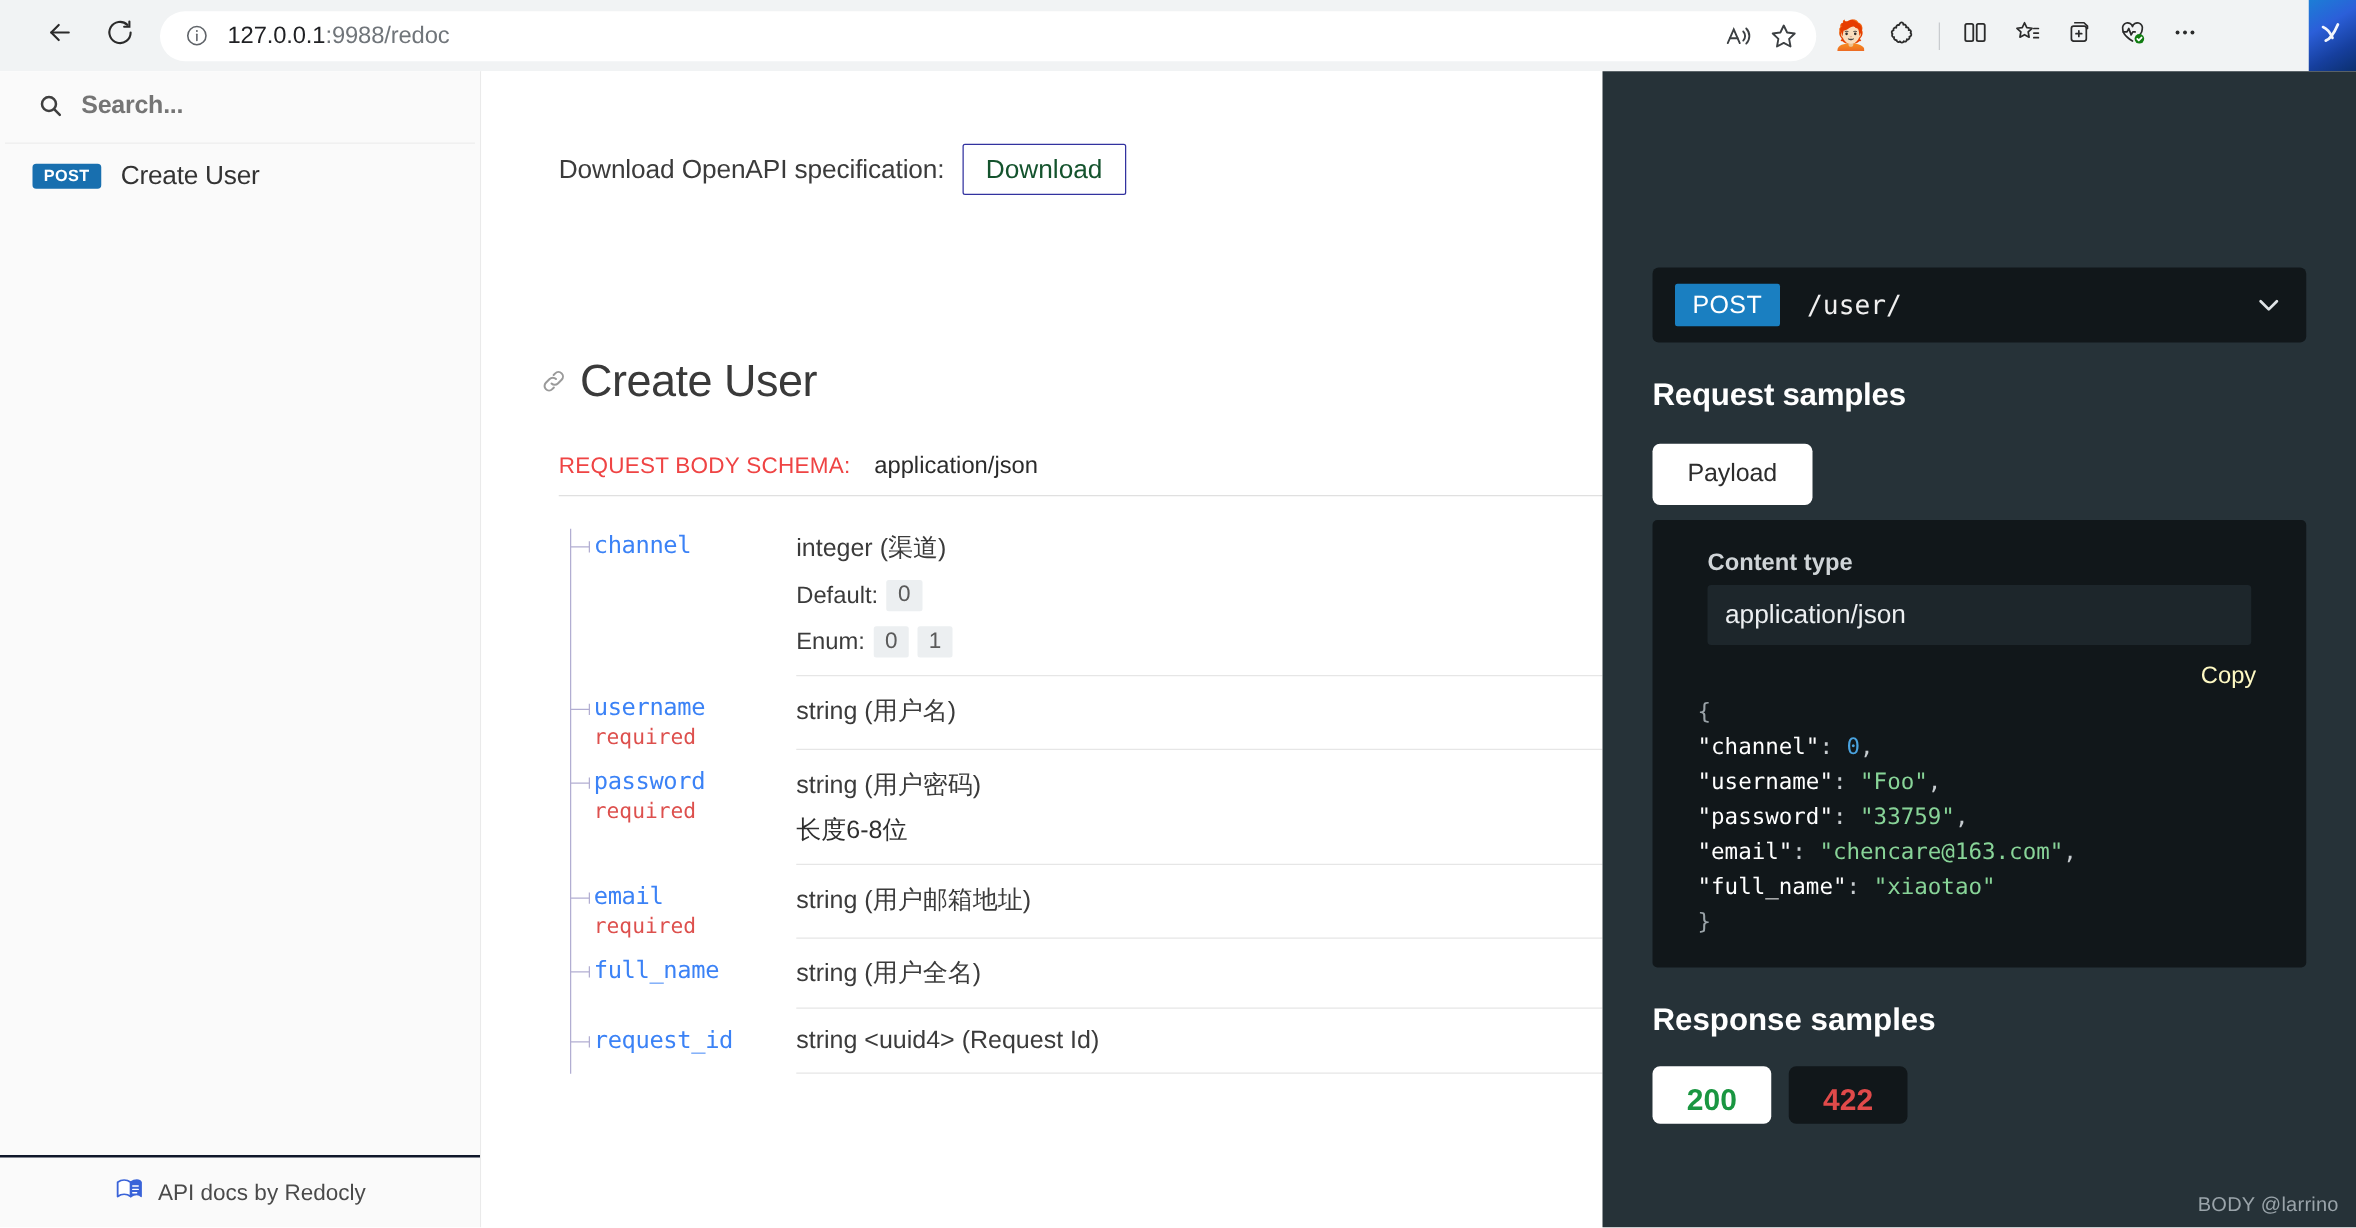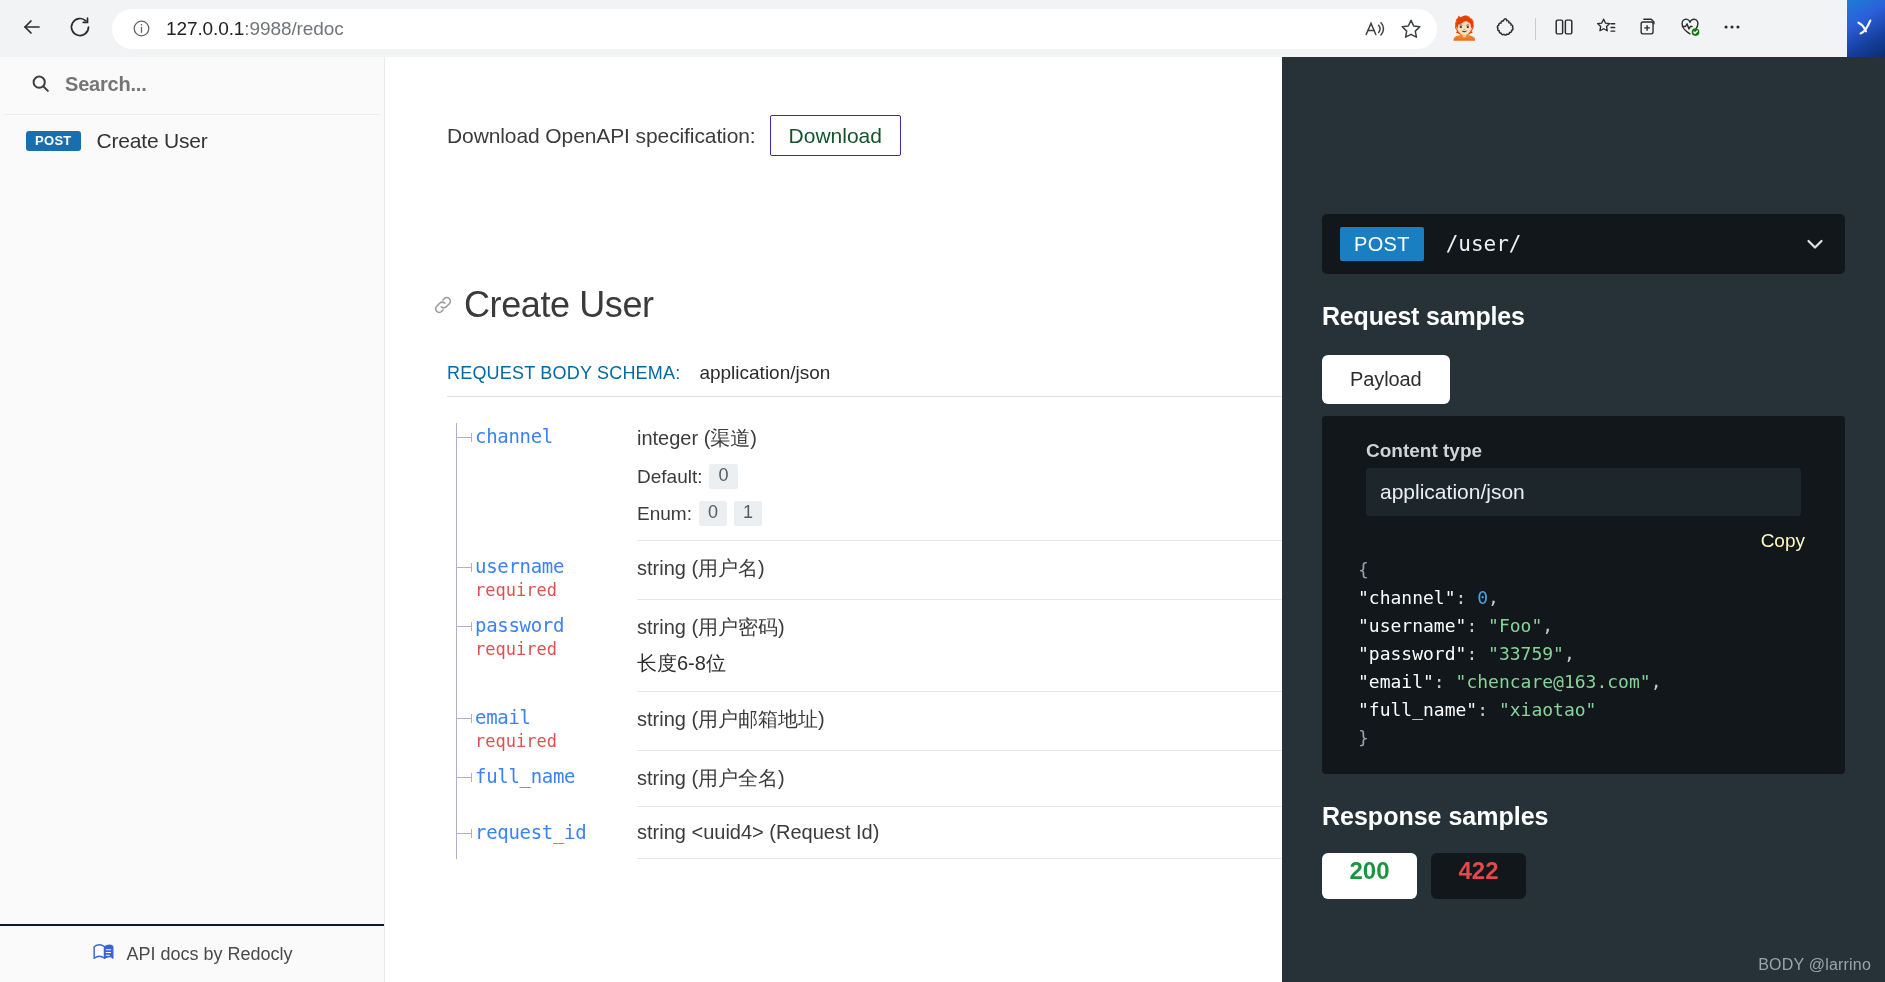--- a/index.html
+++ b/index.html
@@ -9,21 +9,21 @@
     font-family: "Liberation Sans", sans-serif;
     background: #ffffff;
   }
 
   
   .browser-bar {
     height: 57px;
     background: #f1f3f4;
     display: flex;
     align-items: center;
-    padding: 0 10px;
+    padding: 0 26px;
     gap: 4px;
     position: relative;
   }
   .nav-btn {
     width: 44px; height: 44px;
     display: flex; align-items: center; justify-content: center;
     border-radius: 6px;
     flex: 0 0 auto;
     color: #2b2b2b;
   }
@@ -70,21 +70,21 @@
   .sidebar {
     width: 385px;
     background: #fafafa;
     border-right: 1px solid #eaeaea;
     display: flex;
     flex-direction: column;
     position: relative;
     flex: 0 0 385px;
   }
   .search-row {
-    display: flex; align-items: flex-start;
+    display: flex; align-items: center;
     padding: 16px 22px 18px 26px;
     border-bottom: 1px solid #ededed;
     margin: 0 4px;
   }
   .search-icon { color: #3f3f3f; display: flex; align-items: center; }
   .search-input-txt {
     font-size: 20px;
     color: #757575;
     font-weight: bold;
     padding-left: 14px;
@@ -147,21 +147,21 @@
   .h1-row .link-icon { color: #9a9a9a; display: flex; align-items: center; }
   .h1 { font-size: 36px; color: #32329f; font-weight: normal; color: #3a3a3a; letter-spacing: -.4px; }
 
   .schema-head {
     margin: 36px 0 0 62px;
     width: 1020px;
     border-bottom: 1px solid #e0e0e0;
     padding-bottom: 12px;
     display: flex; align-items: baseline;
   }
-  .schema-head .k { font-size: 18px; color: #0369a1; letter-spacing: .2px; }
+  .schema-head .k { font-size: 18px; color: #ef4444; letter-spacing: .2px; }
   .schema-head .v { font-size: 19px; color: #2b2b2b; padding-left: 19px; }
 
   .fields { margin-left: 62px; width: 1020px; position: relative; padding-top: 14px;}
   .field {
     display: flex;
     position: relative;
     padding-left: 28px;
   }
   .fname-col { width: 162px; flex: 0 0 162px; padding-top: 14px; }
   .fname {
@@ -288,21 +288,21 @@
   .resp-title {
     font-size: 25px; font-weight: bold;
     margin: 28px 0 0 40px;
   }
   .resp-tabs { display: flex; gap: 14px; margin: 22px 0 0 40px; }
   .resp-tab {
     width: 95px; height: 46px;
     border-radius: 6px;
     display: flex; align-items: flex-start; justify-content: center;
     font-size: 24px; font-weight: bold;
-    padding-top: 4px;
+    padding-top: 14px;
   }
   .resp-tab.ok { background: #fff; color: #1a9641; }
   .resp-tab.err { background: #11171a; color: #e04a4a; }
 
   .watermark {
     position: absolute;
     right: 14px; bottom: 8px;
     font-size: 16px;
     color: #9aa4aa;
     letter-spacing: .2px;

